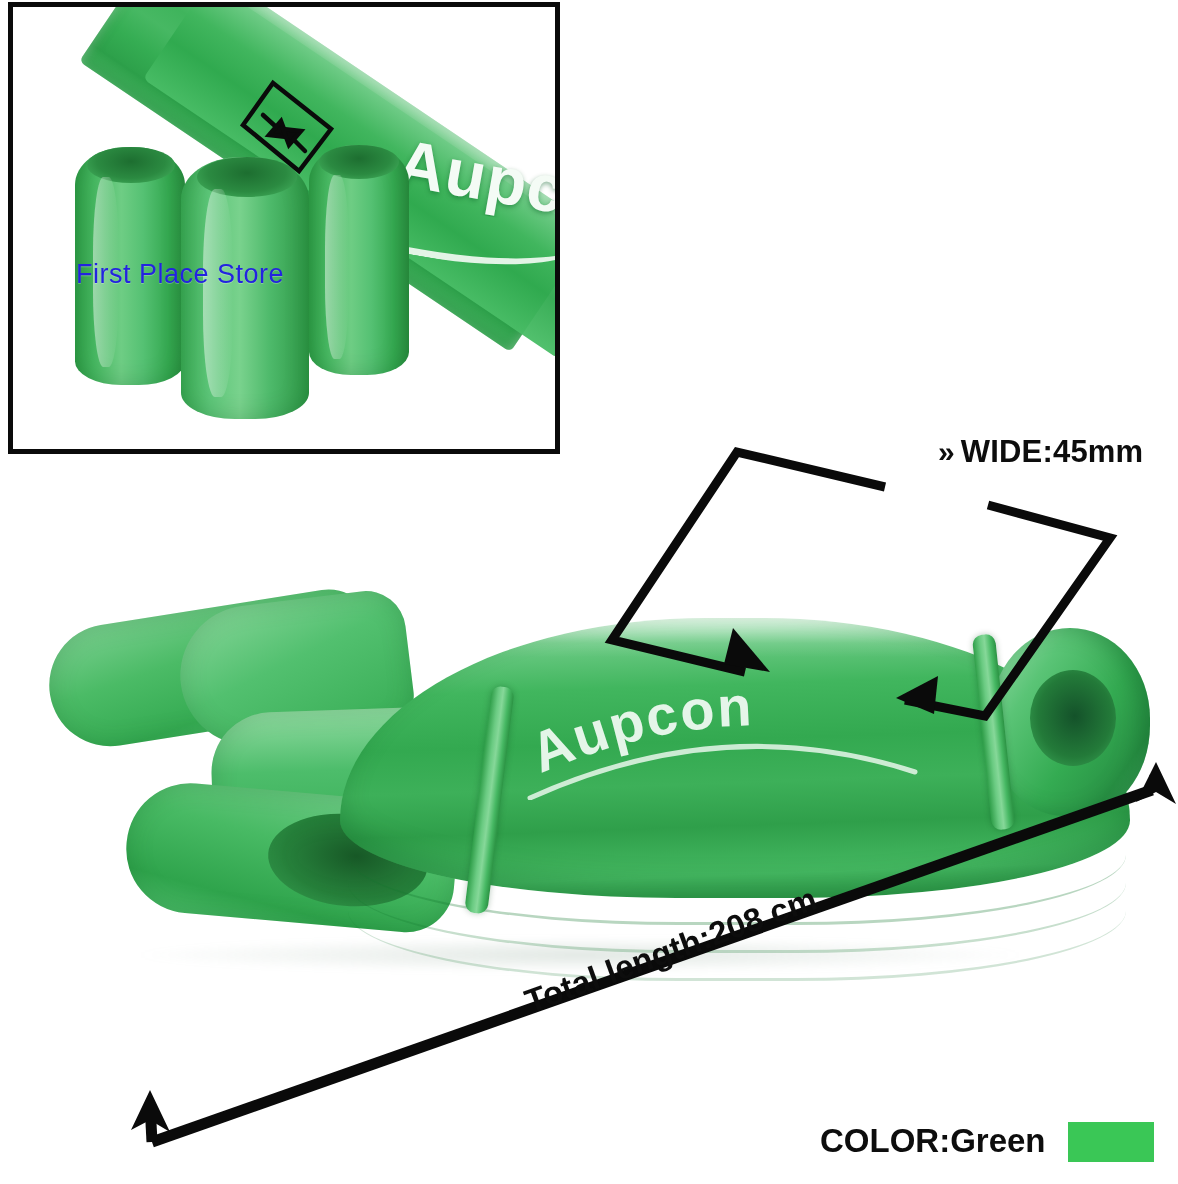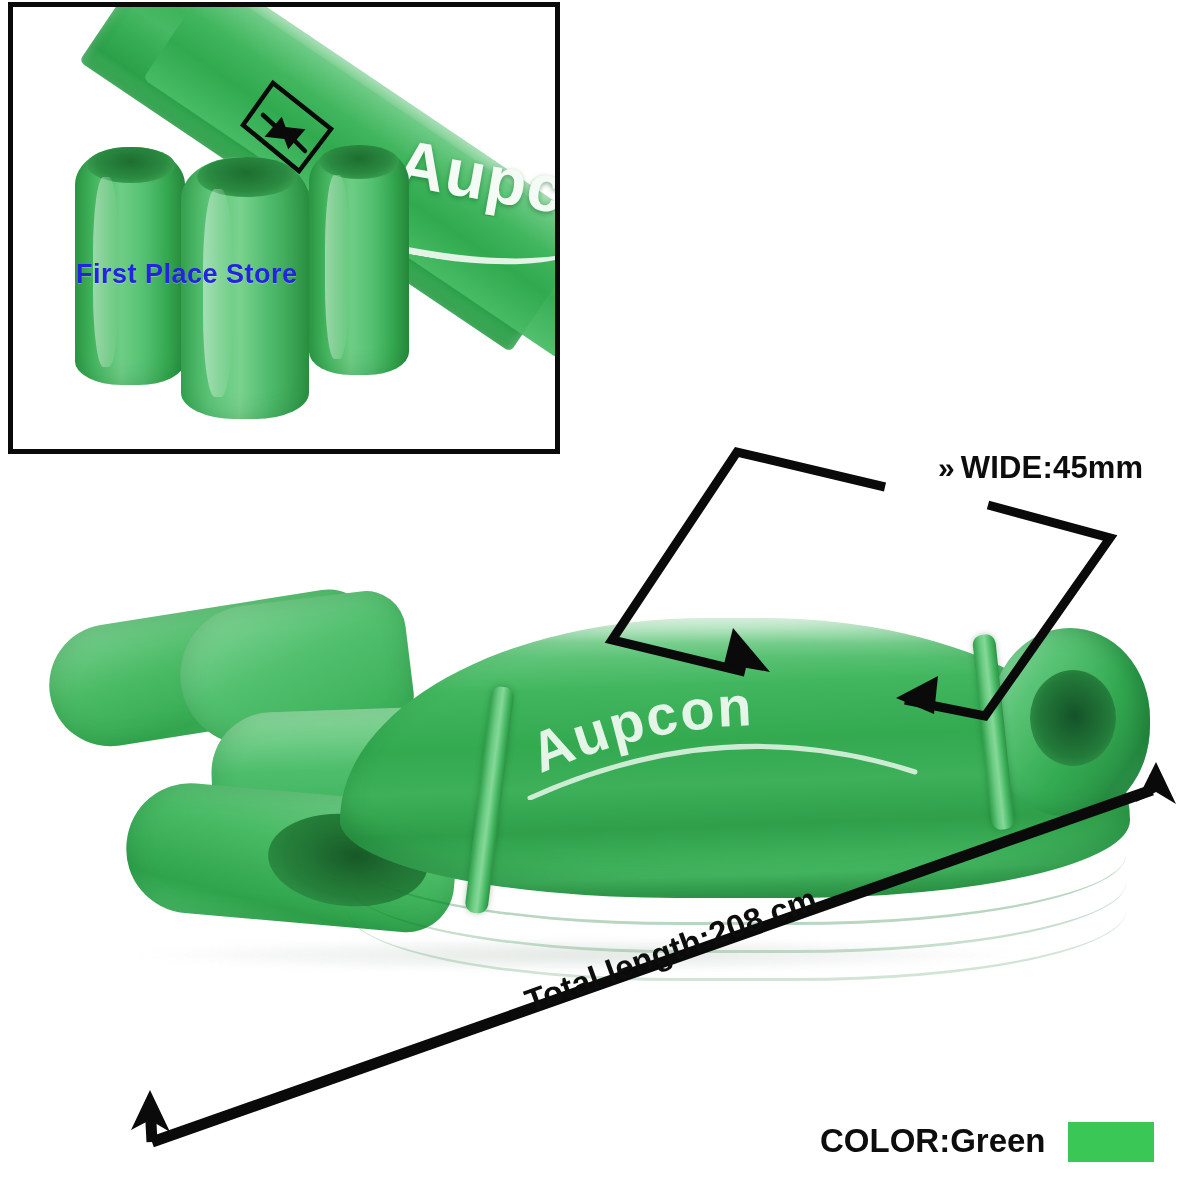--- a/index.html
+++ b/index.html
@@ -118,21 +118,21 @@
     position: absolute;
     background: linear-gradient(90deg, rgba(255,255,255,.48), rgba(255,255,255,0));
     border-radius: 40%;
   }
   
   #inset-watermark {
     position: absolute;
     left: 63px;
     top: 252px;
     font-size: 27px;
-    font-weight: bold;
+    font-weight: normal;
     color: #2323e0;
     letter-spacing: .5px;
     white-space: nowrap;
     text-shadow: 0 1px 0 rgba(255,255,255,.25);
   }
   
   #thickness-callout {
     position: absolute;
     left: 226px;
     top: 72px;
@@ -151,21 +151,20 @@
   }
   #label-thick {
     left: 588px;
     top: 172px;
     font-size: 31px;
   }
   #label-wide {
     left: 938px;
     top: 434px;
     font-size: 31px;
-    margin-top: 16px;
   }
   .chev {
     font-size: 30px;
     font-weight: bold;
     letter-spacing: -3px;
     margin-right: 9px;
   }
 
   
   #main-photo {

